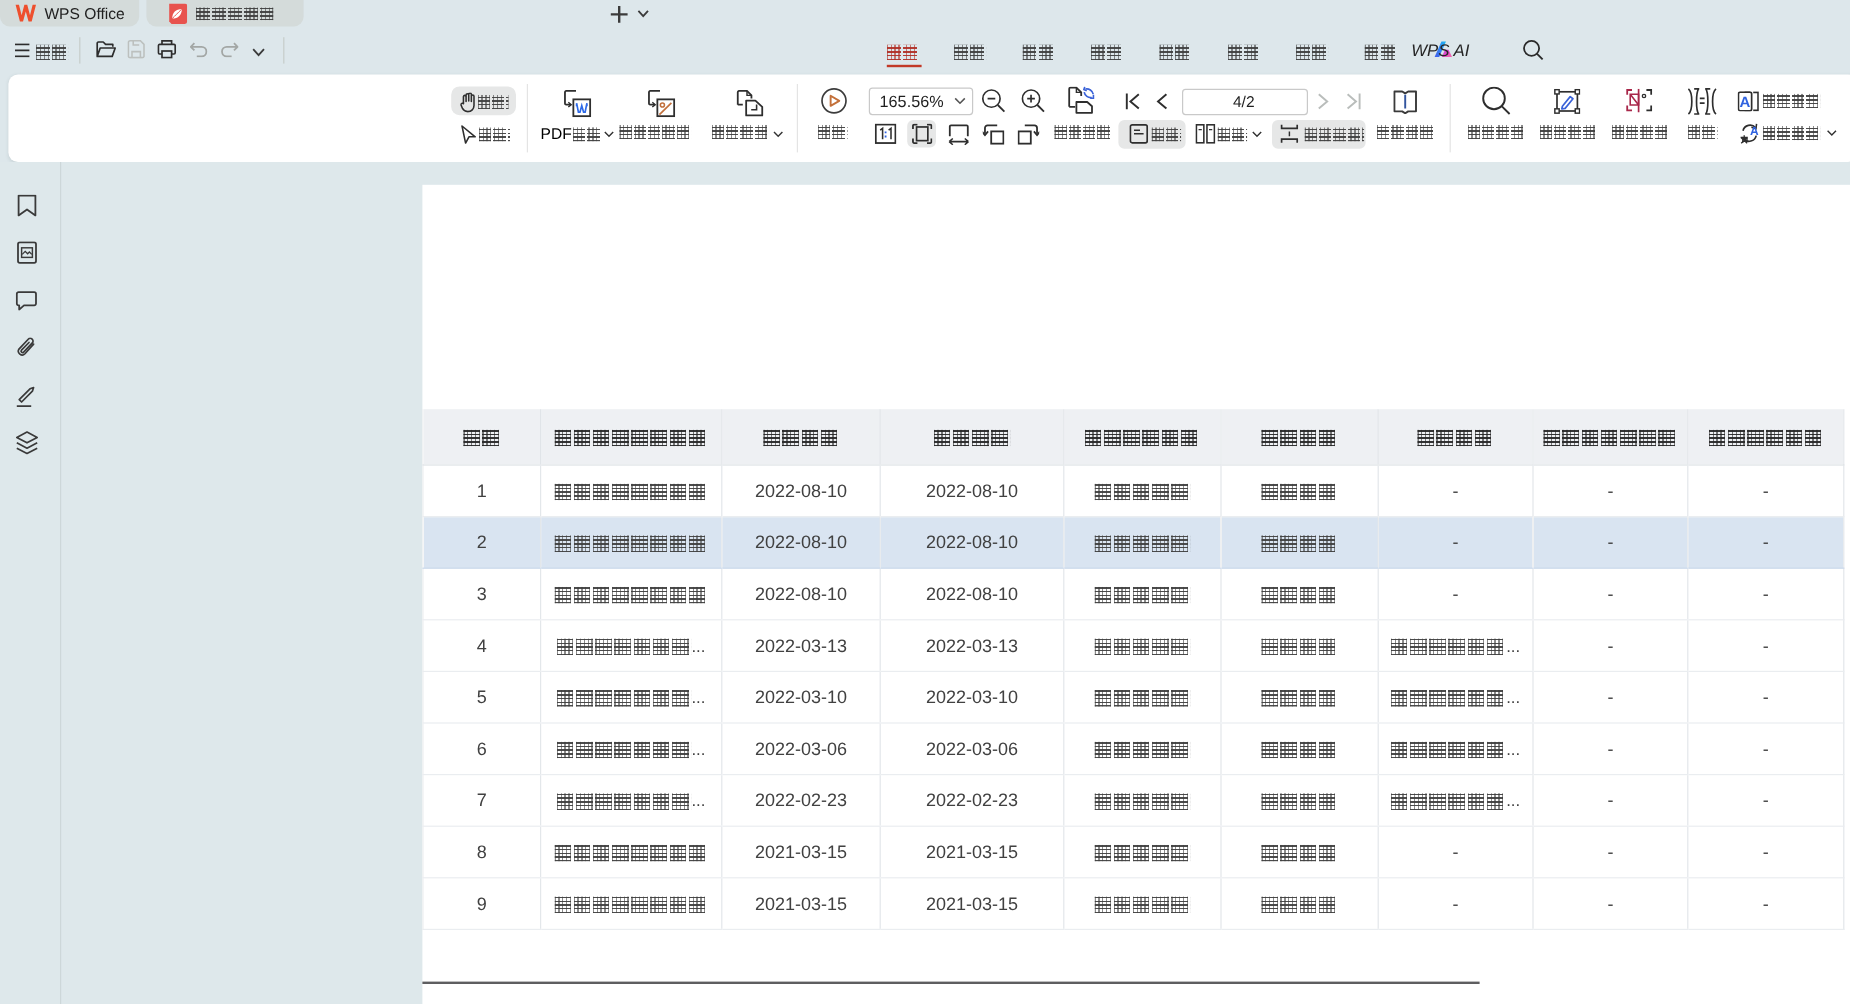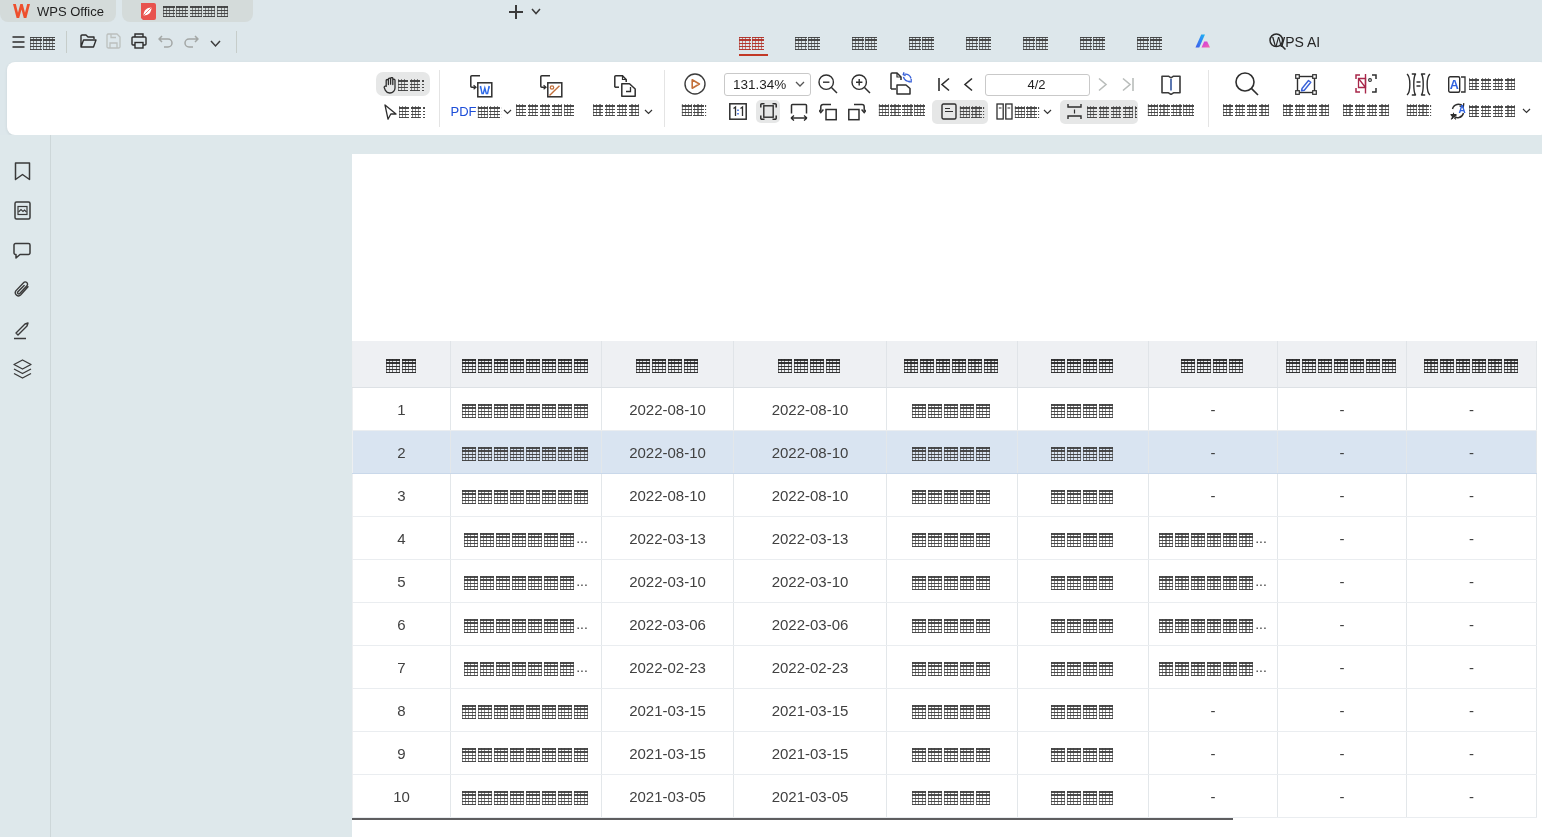--- a/index.html
+++ b/index.html
@@ -11,21 +11,21 @@
   .tab{position:absolute;top:0;height:22px;border-radius:0 0 8px 8px;background:#d4dbda;}
   .tab .lbl{position:absolute;top:4px;font-size:13px;color:#1f1f1f;white-space:nowrap;}
   #tab3{background:#ffffff;height:25px;}
   
   #menurow{position:absolute;left:0;top:25px;width:1542px;height:37px;}
   .mitem{position:absolute;top:9px;font-size:14px;color:#262626;white-space:nowrap;}
   .vsep{position:absolute;width:1px;background:#c6cdca;}
   
   #panel{position:absolute;left:7px;top:62px;width:1541px;height:73px;background:#ffffff;border-radius:8px;box-shadow:0 1px 3px rgba(40,60,60,.10);}
   .tsep{position:absolute;width:1px;background:#e4e4e4;top:70px;height:57px;}
-  .tlbl{position:absolute;font-size:13px;color:#1d4ed8;white-space:nowrap;transform:translateX(-50%);}
+  .tlbl{position:absolute;font-size:13px;color:#000000;white-space:nowrap;transform:translateX(-50%);}
   .row1lbl{top:104px;}
   .greybtn{position:absolute;background:#e6e7e7;border-radius:5px;}
   
   #docarea{position:absolute;left:0;top:135px;width:1542px;height:702px;background:#dee8eb;}
   #sideline{position:absolute;left:50px;top:0;width:1px;height:702px;background:#cdd7d9;}
   #page{position:absolute;left:352px;top:19px;width:1190px;height:683px;background:#ffffff;}
   
   table{border-collapse:collapse;table-layout:fixed;}
   #tbl{position:absolute;left:0px;top:187px;}
   #tbl td,#tbl th{padding:0;text-align:center;vertical-align:middle;overflow:hidden;white-space:nowrap;}
@@ -139,21 +139,21 @@
             <stop offset="1" stop-color="#19b8f0"></stop>
           </linearGradient>
           <linearGradient id="wai2" x1="0" y1="0" x2="1" y2="1">
             <stop offset="0" stop-color="#c937e8"></stop>
             <stop offset="1" stop-color="#f668a8"></stop>
           </linearGradient>
         </defs>
         <path d="M0.5 13.5 L6.2 0.5 H10 L4.3 13.5 Z" fill="url(#wai1)"></path>
         <path d="M6.5 13.5 L9.2 7.4 H12.2 L15 13.5 Z" fill="url(#wai2)"></path>
       </svg>
-    <div class="mitem" style="left:1272px;">WPS AI</div>
+    <div class="mitem" style="left:1176px;font-style:italic;">WPS AI</div>
     <svg class="abs" style="left:1269px;top:8px" width="18" height="18" viewBox="0 0 18 18">
         <circle cx="7.3" cy="7.3" r="6.3" fill="none" stroke="#2a2a2a" stroke-width="1.5"></circle>
         <path d="M11.9 11.9 L16.5 16.5" stroke="#2a2a2a" stroke-width="1.5"></path>
       </svg>
   </div>
 
   <div id="panel"></div>
   <div id="tools">
 
     <div class="greybtn" style="left:376px;top:72px;width:54px;height:24px;border-radius:7px;"></div>
@@ -212,21 +212,21 @@
     <div class="tsep" style="left:664px;"></div>
 
     <svg class="abs" style="left:684px;top:73px" width="22" height="22" viewBox="0 0 22 22">
         <circle cx="11" cy="11" r="10" fill="none" stroke="#3c3c3c" stroke-width="1.4"></circle>
         <path d="M8.2 6.8 L15.4 11 L8.2 15.2 Z" fill="none" stroke="#c3703a" stroke-width="1.6" stroke-linejoin="round"></path>
       </svg>
     <div class="tlbl row1lbl" style="left:694px;">
         <span class="zh p12" style="width:25px;height:12px;"></span>
       </div>
     <div class="abs" style="left:724px;top:73px;width:85px;height:21px;border:1px solid #c9c9c9;border-radius:3px;background:#fff;"></div>
-    <div class="abs" style="left:733px;top:77px;font-size:13.5px;color:#1f1f1f;">131.34%</div>
+    <div class="abs" style="left:733px;top:77px;font-size:13.5px;color:#1f1f1f;">165.56%</div>
     <svg class="abs" style="left:795px;top:81px" width="10" height="7" viewBox="0 0 10 7">
         <path d="M1 1 L5 5 L9 1" stroke="#555" stroke-width="1.3" fill="none"></path>
       </svg>
     <svg class="abs" style="left:818px;top:74px" width="20" height="20" viewBox="0 0 20 20">
         <circle cx="8.2" cy="8.2" r="7.2" fill="none" stroke="#2e2e2e" stroke-width="1.4"></circle>
         <path d="M13.5 13.5 L19 19" stroke="#2e2e2e" stroke-width="1.5"></path>
         <path d="M5 8.2 H11.4" stroke="#2e2e2e" stroke-width="1.4"></path>
       </svg>
     <svg class="abs" style="left:851px;top:74px" width="20" height="20" viewBox="0 0 20 20">
         <circle cx="8.2" cy="8.2" r="7.2" fill="none" stroke="#2e2e2e" stroke-width="1.4"></circle>
@@ -505,31 +505,20 @@
               <td>9</td>
               <td><span class="zh" style="width:128px;height:14px;"></span></td>
               <td>2021-03-15</td>
               <td>2021-03-15</td>
               <td><span class="zh" style="width:80px;height:14px;"></span></td>
               <td><span class="zh" style="width:64px;height:14px;"></span></td>
               <td>-</td>
               <td>-</td>
               <td>-</td>
             </tr>
-        <tr>
-              <td>10</td>
-              <td><span class="zh" style="width:128px;height:14px;"></span></td>
-              <td>2021-03-05</td>
-              <td>2021-03-05</td>
-              <td><span class="zh" style="width:80px;height:14px;"></span></td>
-              <td><span class="zh" style="width:64px;height:14px;"></span></td>
-              <td>-</td>
-              <td>-</td>
-              <td>-</td>
-            </tr>
       </tbody>
         </table>
       <div class="abs" style="left:0px;top:664px;width:881px;height:2px;background:#5e5e60;"></div>
     </div>
 
     <svg class="abs" style="left:14px;top:27px" width="17" height="19" viewBox="0 0 17 19">
         <path d="M1.5 1 H15.5 V17.5 L8.5 12.5 L1.5 17.5 Z" fill="none" stroke="#3a3a3a" stroke-width="1.5" stroke-linejoin="round"></path>
       </svg>
     <svg class="abs" style="left:14px;top:66px" width="17" height="19" viewBox="0 0 17 19">
         <rect x="1" y="1" width="15" height="17" rx="1.5" fill="none" stroke="#3a3a3a" stroke-width="1.5"></rect>

